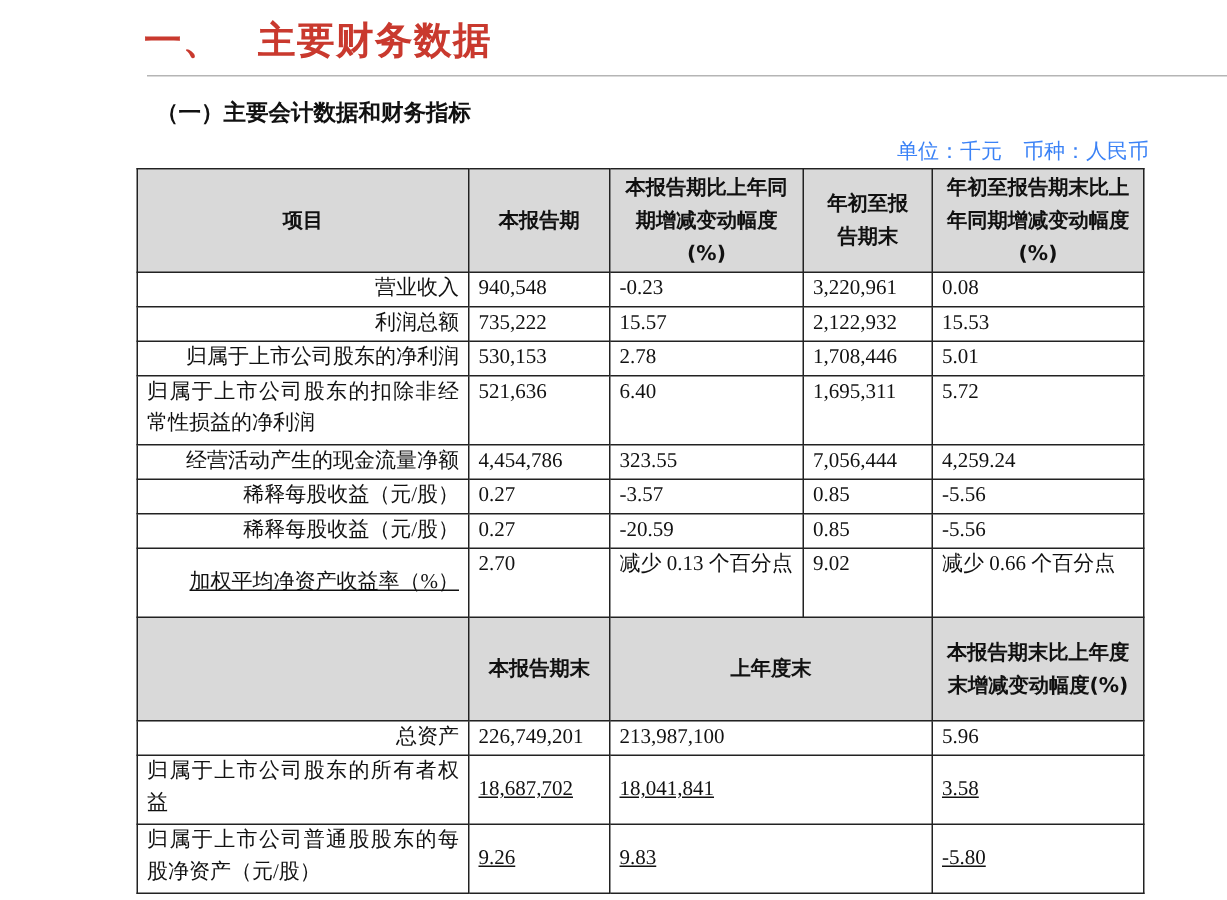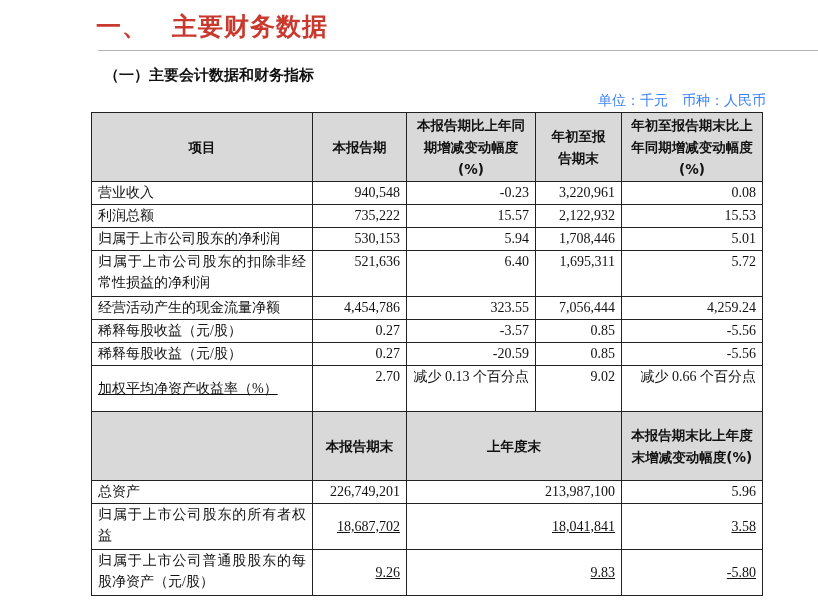--- a/index.html
+++ b/index.html
@@ -10,22 +10,22 @@
   .h1 .num { margin-right: 24px; }
   .rule { position: absolute; left: 98px; top: 50px; width: 720px; height: 1px; background: #b5b5b5; }
   .h2 { position: absolute; left: 104px; top: 66px; font-family: Liberation Mono, monospace;
         font-weight: bold; font-size: 15px; color: #111; }
   .unit { position: absolute; right: 52px; top: 92px; font-size: 14px; color: #3b82f6; }
   table { position: absolute; left: 91px; top: 112px; border-collapse: collapse;
           font-size: 14px; table-layout: fixed; width: 671px; }
   td, th { border: 1px solid #222; padding: 0 6px; line-height: 21px; vertical-align: top; }
   th { background: #d9d9d9; font-family: "DejaVu Sans", sans-serif; font-weight: bold;
        font-size: 13.5px; text-align: center; vertical-align: middle; line-height: 22px; }
-  td.lbl { text-align: left; }
-  td.num { text-align: right; }
+  td.lbl { text-align: right; }
+  td.num { text-align: left; }
   td.mid { vertical-align: middle; text-decoration: underline; }
   td.wrap { text-align: justify; }
 </style>
 </head>
 <body>
 
 <div class="h1"><span class="num">一、</span><span>主要财务数据</span></div>
 <div class="rule"></div>
 <div class="h2">（一）主要会计数据和财务指标</div>
 <div class="unit">单位：千元　币种：人民币</div>
@@ -56,21 +56,21 @@
   <tr style="height:23px">
         <td class="lbl">利润总额</td>
         <td class="num">735,222</td>
         <td class="num">15.57</td>
         <td class="num">2,122,932</td>
         <td class="num">15.53</td>
       </tr>
   <tr style="height:23px">
         <td class="lbl">归属于上市公司股东的净利润</td>
         <td class="num">530,153</td>
-        <td class="num">5.94</td>
+        <td class="num">2.78</td>
         <td class="num">1,708,446</td>
         <td class="num">5.01</td>
       </tr>
   <tr style="height:46px">
         <td class="lbl wrap">归属于上市公司股东的扣除非经常性损益的净利润</td>
         <td class="num">521,636</td>
         <td class="num">6.40</td>
         <td class="num">1,695,311</td>
         <td class="num">5.72</td>
       </tr>

